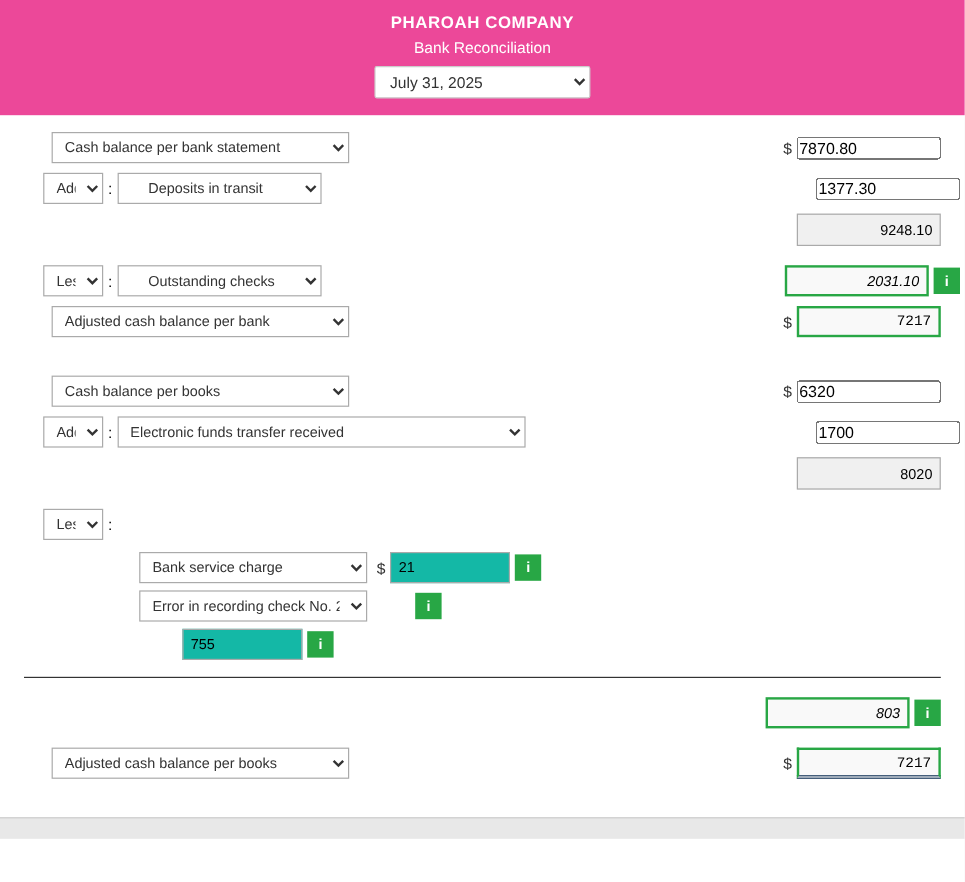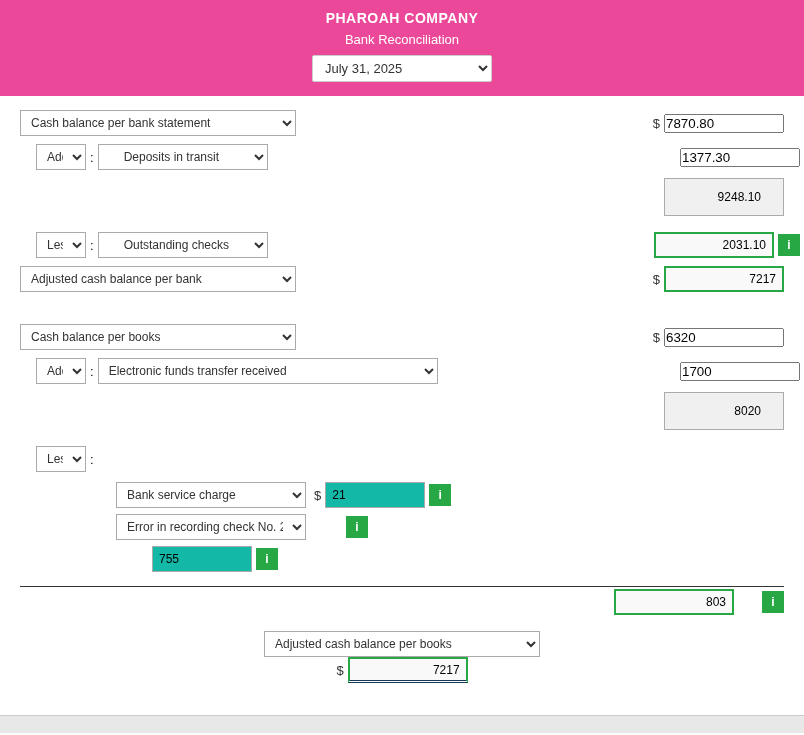--- a/index.html
+++ b/index.html
@@ -13,29 +13,29 @@
     .header .date-select { margin-top: 8px; }
     .header select { padding: 4px 8px; font-size: 13px; border: 1px solid #ccc; border-radius: 2px; background: white; color: #333; width: 180px; }
 
     
     .content { padding: 14px 20px; }
     
     
     select.field { border: 1px solid #aaa; padding: 3px 6px; font-size: 12px; background: white; color: #333; height: 26px; }
     select.field-sm { width: 50px; }
     select.field-md { width: 170px; padding-left: 21px; }
-    select.field-lg { width: 276px; }
+    select.field-lg { width: 248px; margin-left: 23px; }
     select.field-xl { width: 340px; }
 
     
     input.amount { border: 1px solid #aaa; padding: 3px 6px; font-size: 12px; text-align: left; height: 26px; width: 100px; background: #14b8a6; }
     input.amount-wide { width: 120px; }
-    input.subtotal { border: 1px solid #aaa; padding: 3px 22px; font-size: 12px; text-align: right; height: 38px; width: 120px; background: #f0f0f0; }
-    input.result { border: 2px solid #28a745; padding: 3px 6px; font-size: 12px; text-align: right; height: 26px; width: 120px; background: #f9f9f9; }
-    input.result-wide { border: 2px solid #28a745; padding: 3px 6px; font-size: 12px; text-align: right; height: 26px; width: 120px; background: #f9f9f9; }
+    input.subtotal { border: 1px solid #aaa; padding: 3px 6px; font-size: 12px; text-align: right; height: 27px; width: 120px; background: #f0f0f0; }
+    input.result { border: 2px solid #28a745; padding: 3px 6px; font-size: 12px; text-align: right; height: 26px; width: 120px; background: #f9f9f9; font-style: italic; }
+    input.result-wide { border: 2px solid #28a745; padding: 3px 6px; font-size: 12px; text-align: right; height: 26px; width: 120px; background: #f9f9f9; font-family: Liberation Mono, monospace; }
 
     
     .info-btn { background: #28a745; color: white; border: none; width: 22px; height: 22px; font-size: 12px; font-weight: bold; cursor: pointer; margin-left: 4px; display: inline-flex; align-items: center; justify-content: center; }
 
     
     .dollar { font-size: 13px; margin-right: 4px; color: #333; }
 
     
     .colon { margin: 0 4px; }
 
@@ -205,28 +205,28 @@
 
       <div class="sub-item-row">
         <span style="margin-left:36px;"></span>
         <input type="text" class="amount" value="755" style="">
         <button class="info-btn">i</button>
       </div>
     </div>
 
     <div class="section-gap-sm"></div>
 
-    <div class="full-row subtotal-row" style="margin-bottom:8px; border-top: 1px solid #333; padding-top:2px;gap:24px;">
+    <div class="full-row subtotal-row" style="margin-bottom:8px; border-top: 1px solid #333; padding-top:16px;">
       <input type="text" class="result" value="803" style="">
       <button class="info-btn">i</button>
     </div>
 
     <div class="section-gap-sm"></div>
 
-    <div class="full-row" style="margin-bottom:8px;flex-direction:column;">
+    <div class="full-row" style="margin-bottom:8px;">
       <div class="left-section">
         <select class="field field-lg">
           <option>Adjusted cash balance per books</option>
         </select>
       </div>
       <div class="right-section">
         <span class="dollar">$</span>
         <input type="text" class="result-wide adjusted-row" style="border-bottom: 3px double rgb(26, 58, 92);" value="7217">
       </div>
     </div>

